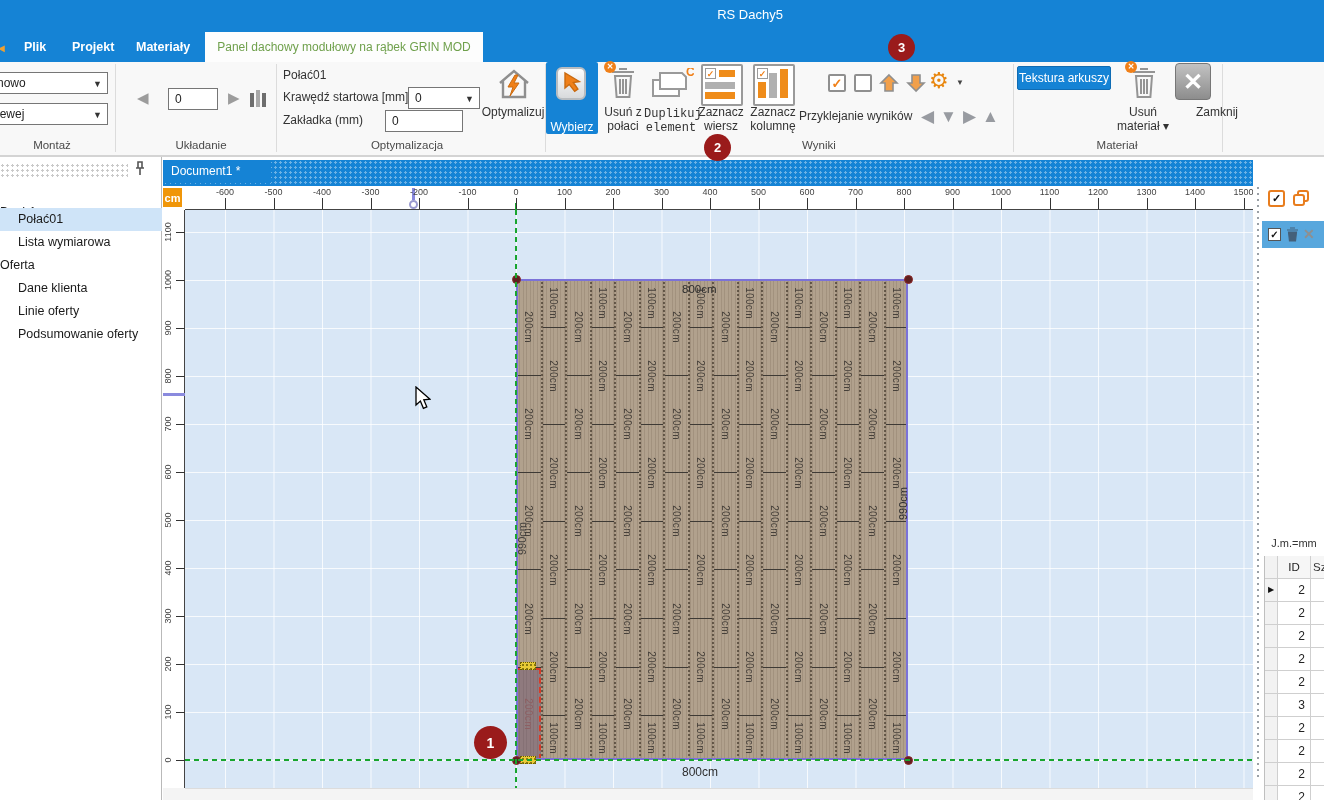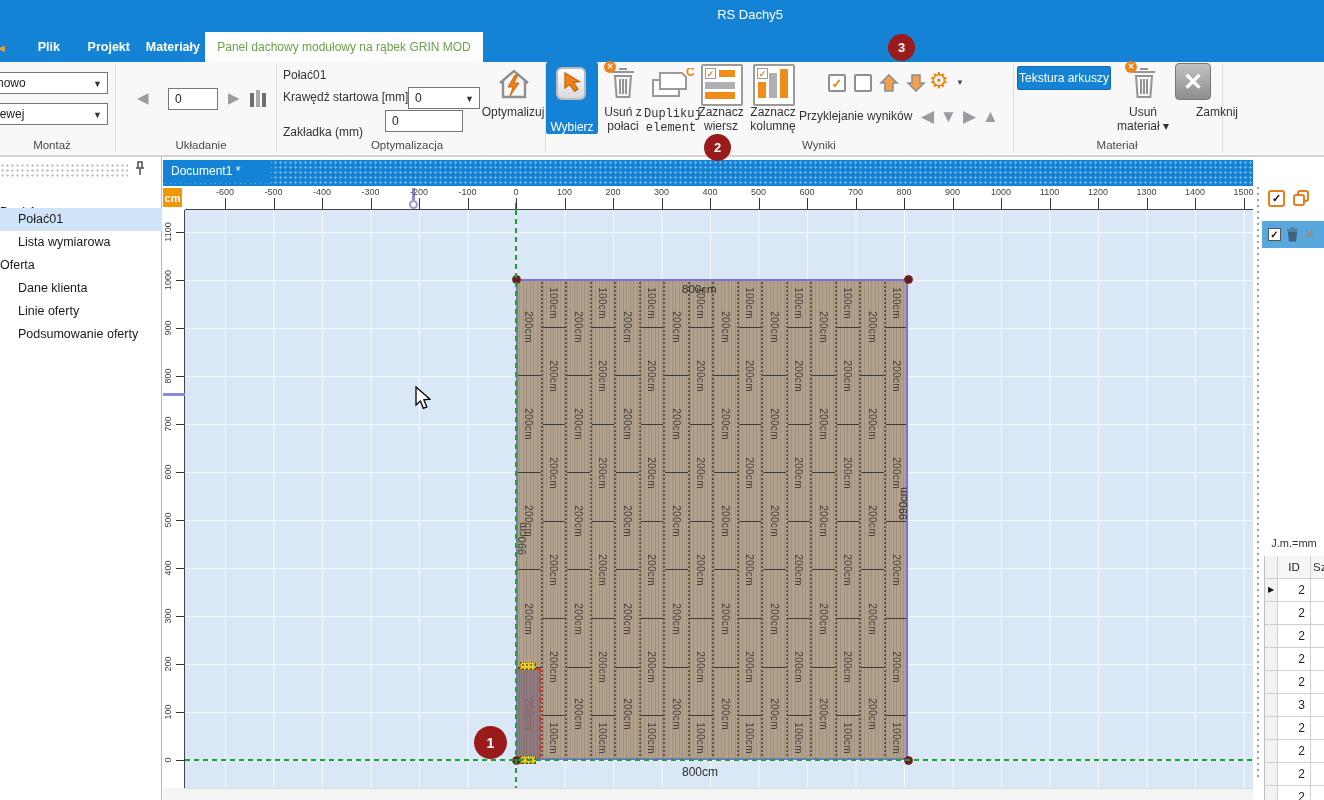--- a/index.html
+++ b/index.html
@@ -3,21 +3,21 @@
 <meta charset="utf-8">
 <style>
   html,body{margin:0;padding:0;background:#e8e8e8;font-family:"Liberation Sans",sans-serif;}
   #app{position:relative;width:1324px;height:800px;overflow:hidden;background:#fff;user-select:none;}
   .abs{position:absolute;}
   .ctr{display:flex;align-items:center;justify-content:center;}
   
   #titlebar{left:0;top:0;width:1324px;height:62px;background:#1583d5;}
   .ttab-green{left:205px;top:0;width:278px;height:32px;background:#8cbe6b;color:#fff;font-size:12px;}
   .app-title{left:560px;top:7px;width:380px;text-align:center;color:#fff;font-size:13px;}
-  .menu-item{top:32px;height:30px;line-height:30px;color:#fff;font-size:12.5px;font-weight:600;text-align:right;}
+  .menu-item{top:32px;height:30px;line-height:30px;color:#fff;font-size:12.5px;font-weight:600;text-align:left;}
   .ttab-active{left:205px;top:32px;width:278px;height:30px;background:#fdfdfd;color:#6fa04c;font-size:12px;}
   .corner-caret{left:-4px;top:42px;color:#f0a030;font-size:11px;}
   
   #ribbon{left:0;top:62px;width:1324px;height:95px;background:#f8f8f8;border-bottom:2px solid #d4d4d4;box-sizing:border-box;}
   .rsep{top:2px;width:1px;height:88px;background:#dcdcdc;}
   .rgroup-label{top:77px;height:14px;font-size:11.5px;color:#4a4a4a;text-align:center;}
   .combo,.tinput{background:#fff;border:1px solid #767676;box-sizing:border-box;font-size:12px;color:#222;line-height:20px;padding-left:6px;}
   .combo .caret{position:absolute;right:5px;top:0;color:#333;font-size:9px;line-height:22px;}
   .rlabel{font-size:12px;color:#333;}
   .navarrow{font-size:15px;color:#9c9c9c;}
@@ -108,21 +108,21 @@
     <div class="abs navarrow" style="left:137px;top:27px;">◀</div>
     <div class="abs tinput" style="left:168px;top:26px;width:50px;height:22px;">0</div>
     <div class="abs navarrow" style="left:228px;top:27px;">▶</div>
     <div class="abs" style="left:250px;top:28px;">
       <span style="display:inline-block;width:4px;height:14px;background:#6e6e6e;margin-right:2px;"></span><span style="display:inline-block;width:4px;height:17px;background:#a8a8a8;margin-right:2px;"></span><span style="display:inline-block;width:4px;height:14px;background:#6e6e6e;"></span>
     </div>
 
     <div class="abs rlabel" style="left:283px;top:6px;">Połać01</div>
     <div class="abs rlabel" style="left:283px;top:28px;">Krawędź startowa [mm]</div>
     <div class="abs combo" style="left:408px;top:25px;width:72px;height:22px;"><span>0</span><span class="caret">▼</span></div>
-    <div class="abs rlabel" style="left:283px;top:63px;">Zakładka (mm)</div>
+    <div class="abs rlabel" style="left:283px;top:51px;">Zakładka (mm)</div>
     <div class="abs tinput" style="left:385px;top:48px;width:78px;height:22px;">0</div>
     <div class="abs" style="left:484px;top:2px;width:58px;height:56px;cursor:pointer;">
       <svg class="abs" style="left:11px;top:1px;" width="38" height="38" viewBox="0 0 38 38">
         <path d="M5 18 L19 6 L33 18 M8 16 v16 h22 v-16" fill="none" stroke="#8f8f8f" stroke-width="2.4"></path>
         <path d="M20 10 L13 22 h5 l-3 9 9 -13 h-5 l4 -8 z" fill="#f08019" stroke="#c96a10" stroke-width="1"></path>
       </svg>
       <div class="abs btn-label" style="left:-10px;top:41px;width:78px;">Optymalizuj</div>
     </div>
 
     <div class="abs" style="left:546px;top:0px;width:52px;height:72px;background:#1583d5;border-radius:2px;cursor:pointer;">

